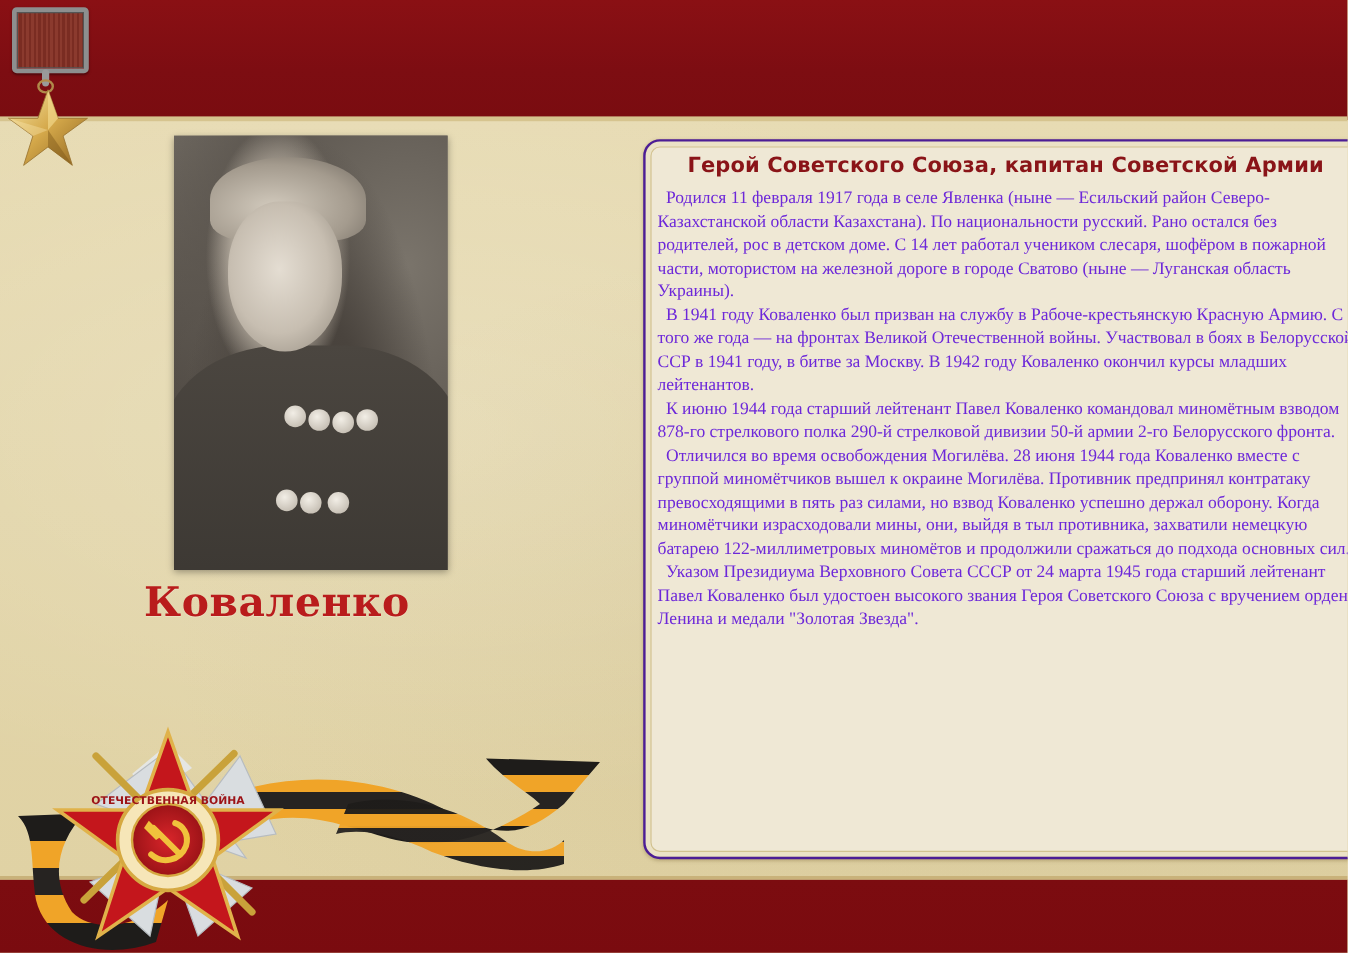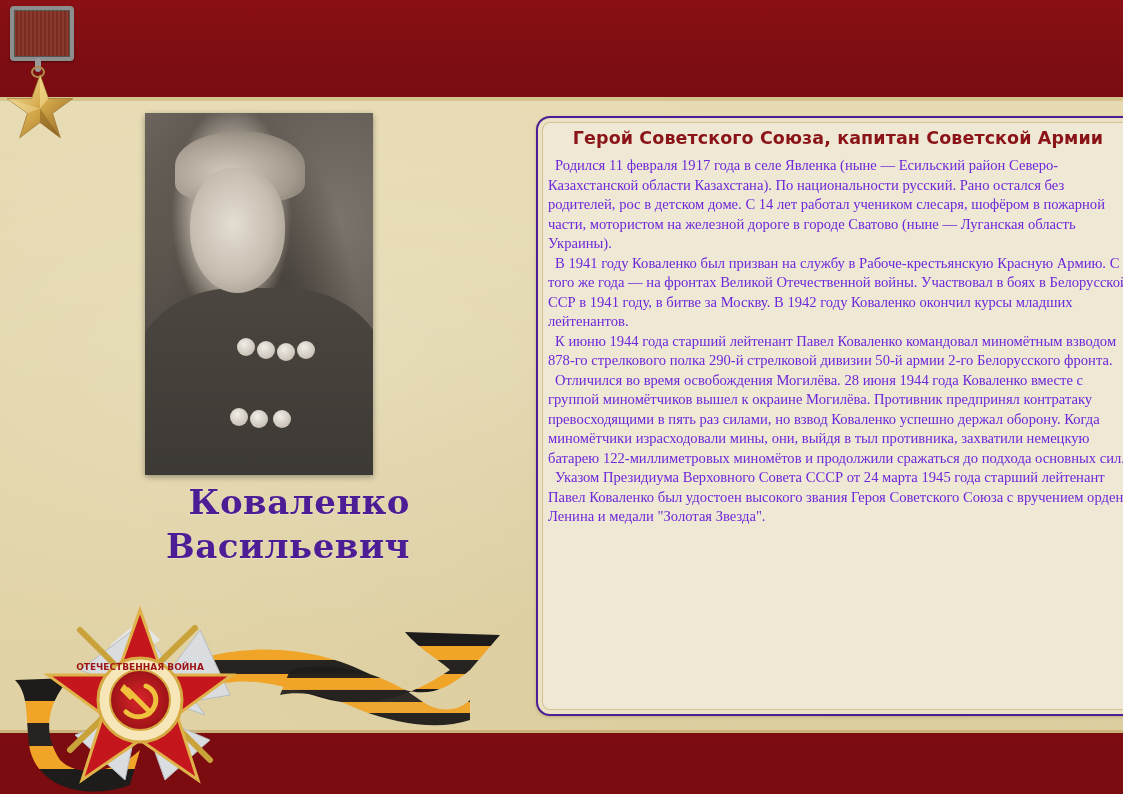--- a/index.html
+++ b/index.html
@@ -67,21 +67,21 @@
     position: absolute; left: -10px; top: 175px; width: 250px; height: 200px;
     background: linear-gradient(180deg, #4b4640 0%, #3c3833 100%);
     border-radius: 40% 40% 0 0;
   }
   .photo .medal {
     position: absolute; width: 18px; height: 18px; border-radius: 50%;
     background: radial-gradient(circle at 40% 35%, #f2eee6, #b8b0a4);
   }
   .hero-name {
     position: absolute; left: 120px; top: 480px; width: 290px;
-    text-align: right; color: #4c1d95;
+    text-align: left; color: #b91c1c;
     font-family: "DejaVu Serif", serif; font-weight: bold;
     font-size: 34px; line-height: 44px; letter-spacing: 0.5px;
     text-shadow: 0 1px 0 rgba(255,255,255,0.25);
   }
   .hero-name div { white-space: nowrap; }
   .emblem {
     position: absolute; left: 0; top: 600px; width: 520px; height: 194px;
   }
   .text-frame {
     position: absolute; left: 536px; top: 116px; width: 600px; height: 596px;
@@ -136,21 +136,20 @@
     <div class="medal" style="left:112px;top:228px;"></div>
     <div class="medal" style="left:132px;top:230px;"></div>
     <div class="medal" style="left:152px;top:228px;"></div>
     <div class="medal" style="left:85px;top:295px;"></div>
     <div class="medal" style="left:105px;top:297px;"></div>
     <div class="medal" style="left:128px;top:297px;"></div>
   </div>
 
   <div class="hero-name">
     <div>Коваленко</div>
-    <div>Васильевич</div>
   </div>
 
   <svg class="emblem" viewBox="0 0 520 194">
     <defs>
       <linearGradient id="rb" x1="0" y1="0" x2="0" y2="1">
         <stop offset="0" stop-color="#1e1c1a"></stop>
         <stop offset="0.2" stop-color="#1e1c1a"></stop>
         <stop offset="0.2" stop-color="#f0a428"></stop>
         <stop offset="0.4" stop-color="#f0a428"></stop>
         <stop offset="0.4" stop-color="#262321"></stop>

